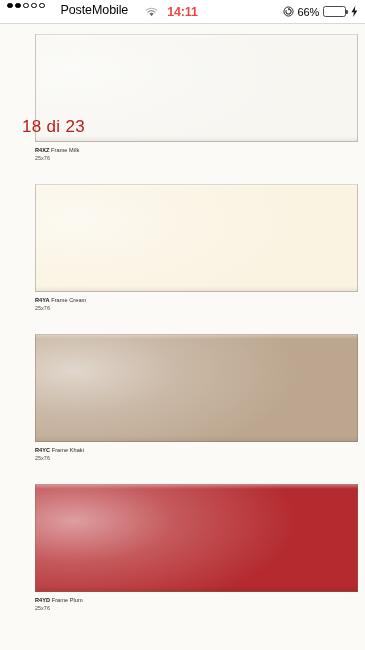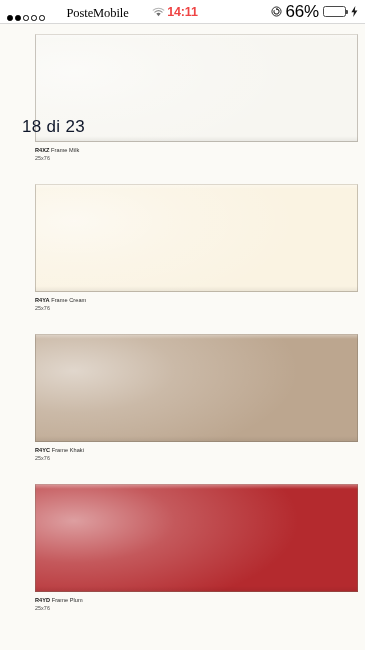--- a/index.html
+++ b/index.html
@@ -22,25 +22,24 @@
     width: 100%;
     background: #ffffff;
     display: flex;
     align-items: center;
     padding: 0 7px;
     border-bottom: 1px solid #d8d8d8;
   }
 
   .status-left {
     display: flex;
-    align-items: flex-end;
-    gap: 22px;
+    align-items: flex-start;
+    gap: 16px;
     flex: 1 1 0;
     min-width: 0;
-    font-family: Liberation Serif, serif;
   }
 
   .signal-dots {
     display: flex;
     align-items: center;
     gap: 2.5px;
   }
 
   .dot {
     width: 5.5px;
@@ -77,21 +76,21 @@
     gap: 4px;
     flex: 1 1 0;
     justify-content: flex-end;
     min-width: 0;
     z-index: 2;
   }
 
   .lock-rotation-icon { display: block; }
 
   .battery-pct {
-    font-size: 17px;
+    font-size: 11px;
     color: #000;
     letter-spacing: -0.2px;
     white-space: nowrap;
   }
 
   .battery {
     position: relative;
     width: 23px;
     height: 11px;
     border: 1px solid #4a4a4a;
@@ -191,21 +190,21 @@
     color: #4a4a4a;
     margin-top: 1.5px;
   }
 
   
   .page-counter {
     position: absolute;
     left: 22px;
     top: 93px;
     font-size: 17px;
-    color: #0f172a;
+    color: #b91c1c;
     letter-spacing: 0.3px;
     z-index: 5;
     pointer-events: none;
   }
 </style>
 </head>
 <body>
 
 <div class="status-bar">
 

